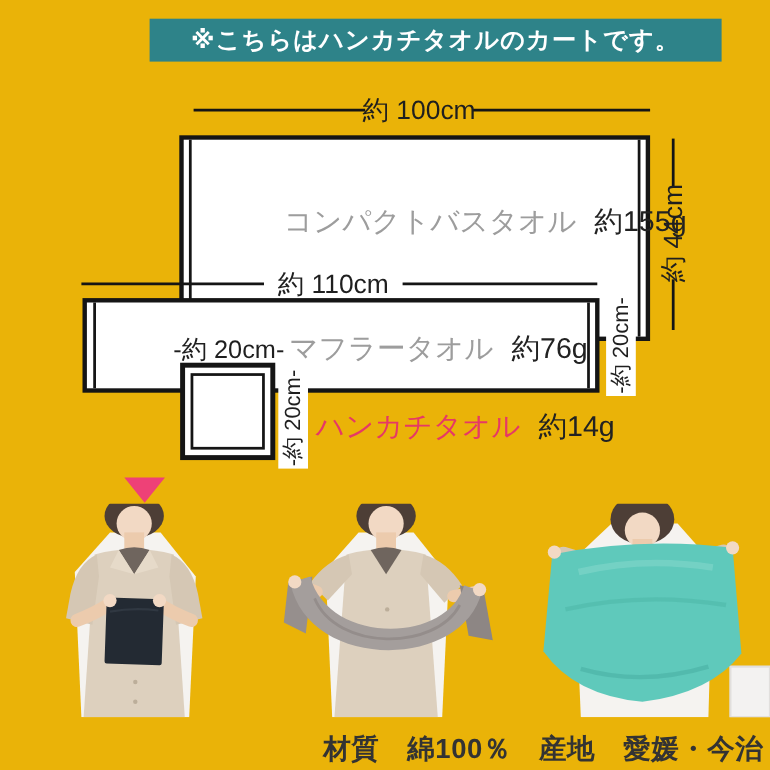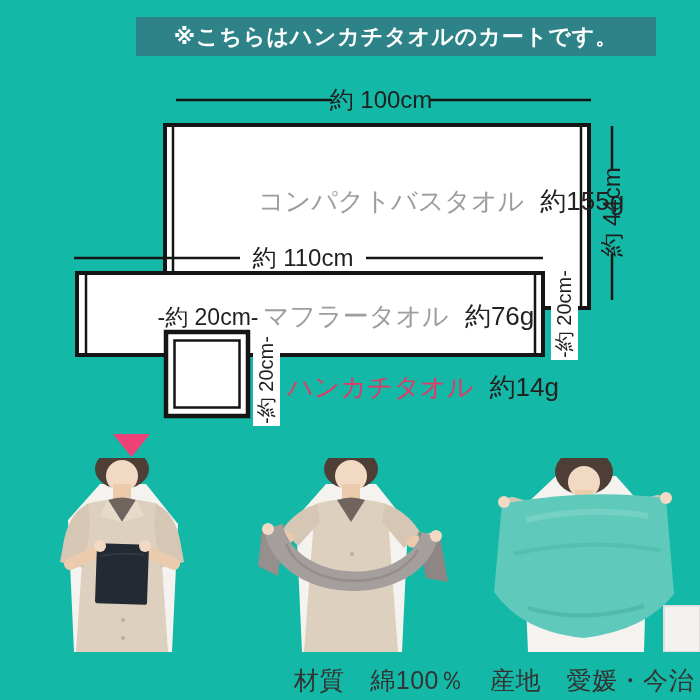--- a/index.html
+++ b/index.html
@@ -1,17 +1,17 @@
 <!DOCTYPE html>
 <html><head>
 <meta charset="utf-8">
 <style>
   html,body{margin:0;padding:0;background:#ffffff;}
   .page{
-    position:relative;width:700px;height:700px;background:#14b8a6;overflow:hidden;
+    position:relative;width:700px;height:700px;background:#eab308;overflow:hidden;
     font-family:"Liberation Sans","DejaVu Sans",sans-serif;
   }
   
   .banner{
     position:absolute;left:136px;top:17px;width:520px;height:39px;
     background:#2e8389;color:#ffffff;font-size:22px;font-weight:bold;
     text-align:center;line-height:39px;letter-spacing:1px;white-space:nowrap;
   }
   
   .diagram{position:absolute;left:0;top:0;width:700px;height:700px;}
@@ -21,21 +21,21 @@
   .name-pink{fill:#e63866;}
   .weight-black{fill:#222222;}
   .towel-label{font-size:26px;}
   .line{stroke:#151515;stroke-width:2.5;}
   .rectline{stroke:#151515;fill:#ffffff;}
   
   .photo{position:absolute;top:458px;height:194px;}
   .photo svg{display:block;width:100%;height:100%;}
   
   .footer{
-    position:absolute;right:6px;top:664px;font-size:25px;font-weight:normal;
+    position:absolute;right:6px;top:664px;font-size:25px;font-weight:bold;
     color:#333333;white-space:nowrap;letter-spacing:0.5px;
   }
 </style>
 </head>
 <body>
 
 <div class="page">
 
   <div class="banner">※こちらはハンカチタオルのカートです。</div>
 

